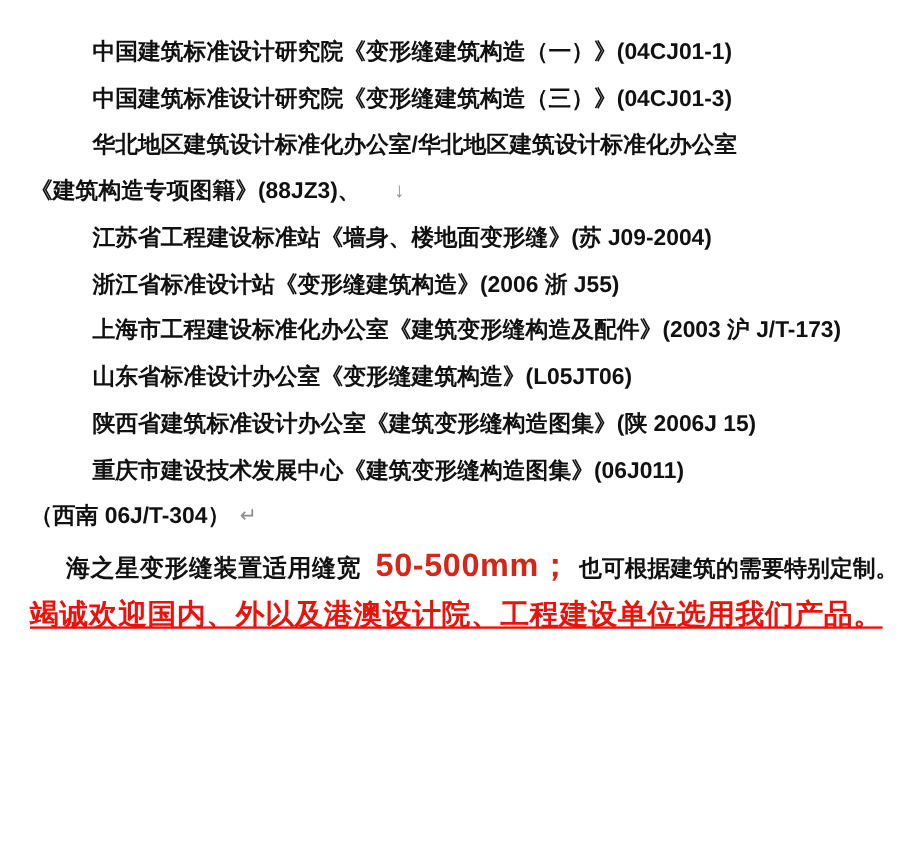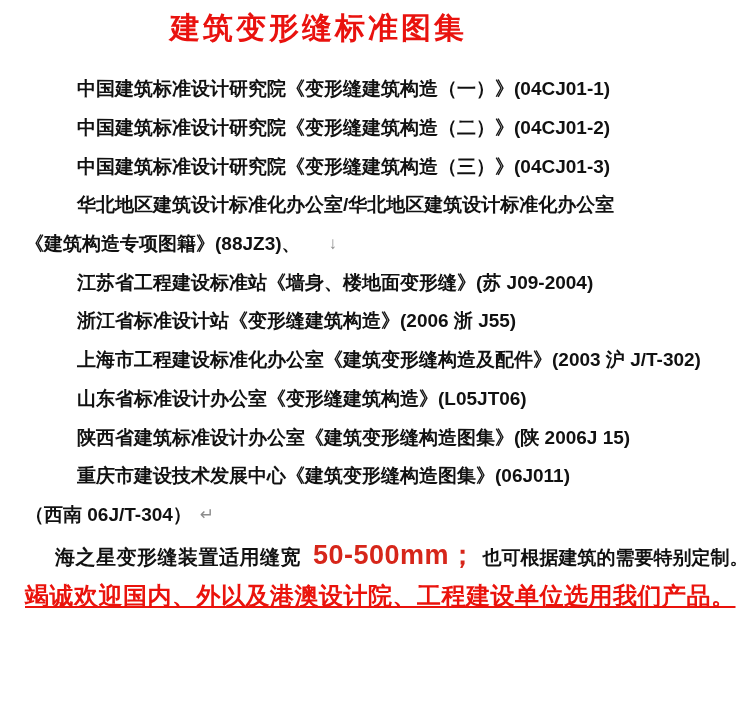--- a/index.html
+++ b/index.html
@@ -87,48 +87,44 @@
     color:var(--footer-red,#ea130c);
     white-space:nowrap;
     text-decoration:underline;
   }
 </style>
 </head>
 <body>
 
 <div class="page">
 
-  <div class="title">建筑变形缝标准图集</div>
 
 
   <div class="list">
       <div class="line indent">
         <span>中国建筑标准设计研究院《变形缝建筑构造（一）》(04CJ01-1)</span>
-      </div>
-      <div class="line indent">
-        <span>中国建筑标准设计研究院《变形缝建筑构造（二）》(04CJ01-2)</span>
       </div>
       <div class="line indent">
         <span>中国建筑标准设计研究院《变形缝建筑构造（三）》(04CJ01-3)</span>
       </div>
       <div class="line indent">
         <span>华北地区建筑设计标准化办公室/华北地区建筑设计标准化办公室</span>
       </div>
       <div class="line">
         <span>《建筑构造专项图籍》(88JZ3)、</span>
         <span class="mark down">↓</span>
       </div>
       <div class="line indent">
         <span>江苏省工程建设标准站《墙身、楼地面变形缝》(苏 J09-2004)</span>
       </div>
       <div class="line indent">
         <span>浙江省标准设计站《变形缝建筑构造》(2006 浙 J55)</span>
       </div>
       <div class="line indent">
-        <span>上海市工程建设标准化办公室《建筑变形缝构造及配件》(2003 沪 J/T-302)</span>
+        <span>上海市工程建设标准化办公室《建筑变形缝构造及配件》(2003 沪 J/T-173)</span>
       </div>
       <div class="line indent">
         <span>山东省标准设计办公室《变形缝建筑构造》(L05JT06)</span>
       </div>
       <div class="line indent">
         <span>陕西省建筑标准设计办公室《建筑变形缝构造图集》(陕 2006J 15)</span>
       </div>
       <div class="line indent">
         <span>重庆市建设技术发展中心《建筑变形缝构造图集》(06J011)</span>
       </div>

